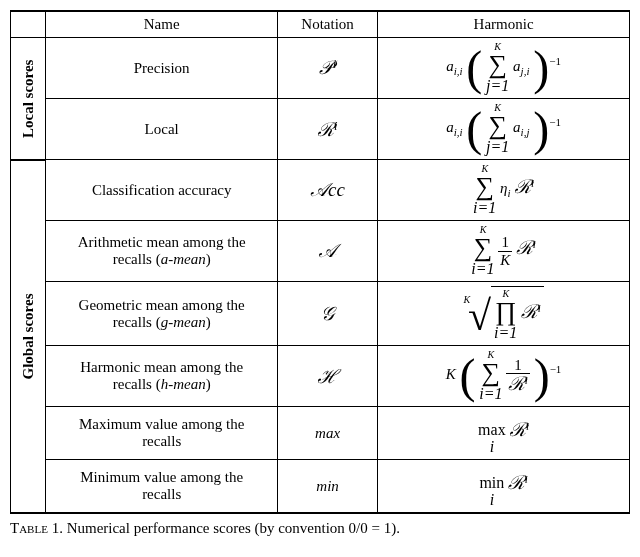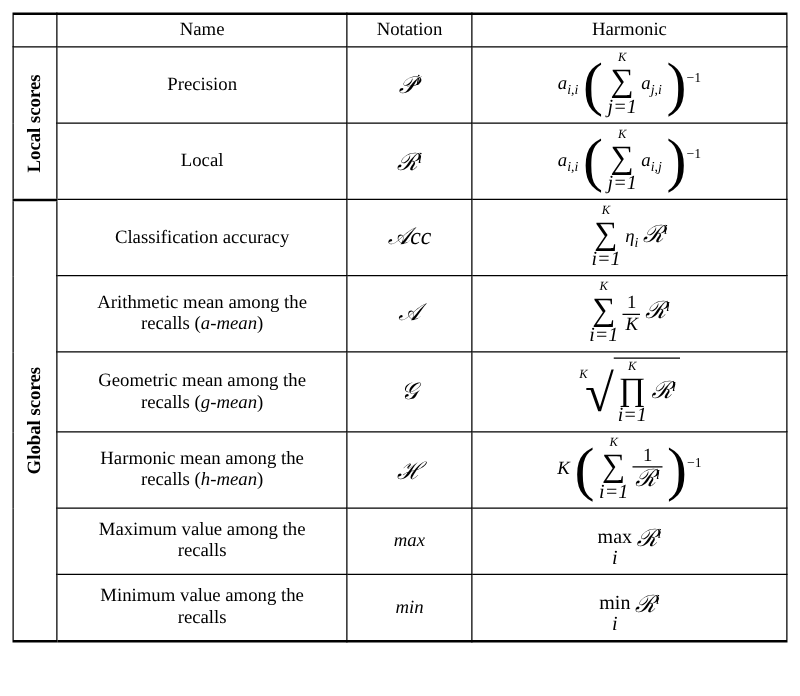--- a/index.html
+++ b/index.html
@@ -278,13 +278,17 @@
         <span class="top">&nbsp;</span>
         <span style="font-size:16px">min</span>
         <span class="bot">i</span>
       </span>
       <span class="notation">ℛ</span><sup class="mi sm">i</sup>
     </td>
   </tr>
 </tbody>
     </table>
 
+<div class="caption">
+  <span style="font-variant:small-caps">Table 1.</span>
+  <span style="font-variant:normal">Numerical performance scores (by convention 0/0 = 1).</span>
 </div>
+</div>
 
 </body></html>

